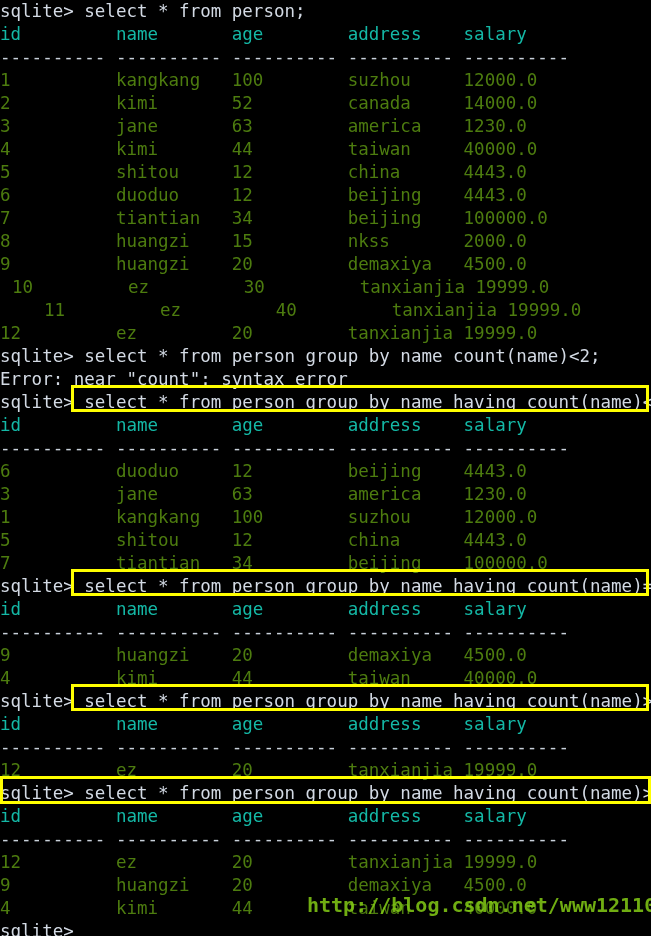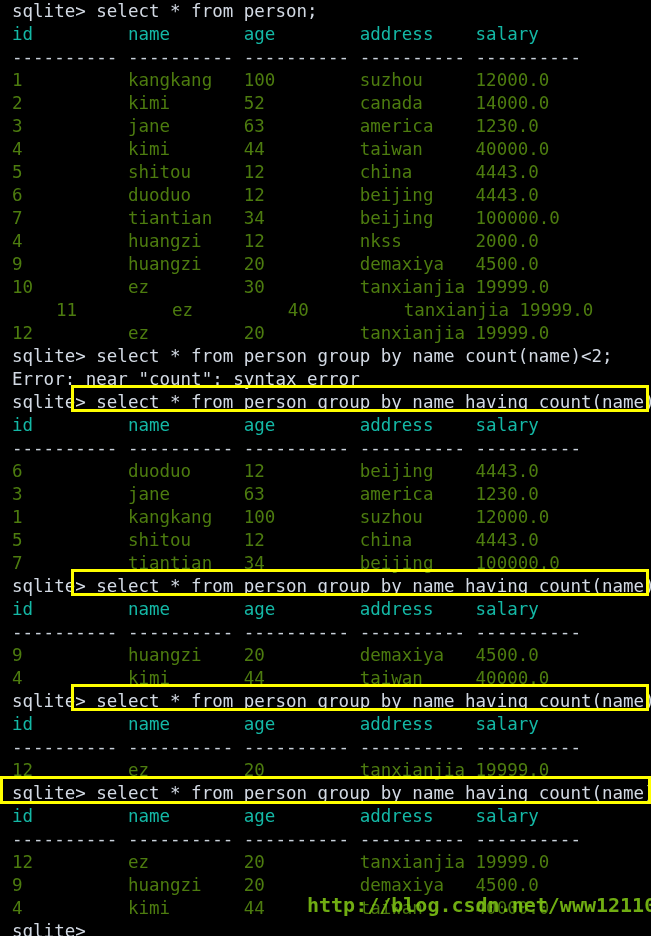--- a/index.html
+++ b/index.html
@@ -20,21 +20,21 @@
     height: 936px;
     background: #000000;
     color: #cfd6e0;
     font-size: 17.5px;
     line-height: 23px;
     letter-spacing: 0px;
     padding: 0;
   }
   .line {
     position: absolute;
-    left: 12px;
+    left: 0;
     height: 23px;
     line-height: 23px;
     white-space: pre;
     font-size: 17.5px;
     color: #d3dae4;
   }
   .line.prompt-line { color: #d3dae4; }
   .line.error-line { color: #d3dae4; }
   .line.sep-line { color: #c9d1db; }
   .line.head-line { color: #14b8a6; }
@@ -66,23 +66,23 @@
       <div class="line prompt-line" style="top: 0px;">sqlite&gt; select * from person;</div>
       <div class="line head-line" style="top: 23px;">id         name       age        address    salary</div>
       <div class="line sep-line" style="top: 46px;">---------- ---------- ---------- ---------- ----------</div>
       <div class="line row-line" style="top: 69px;">1          kangkang   100        suzhou     12000.0</div>
       <div class="line row-line" style="top: 92px;">2          kimi       52         canada     14000.0</div>
       <div class="line row-line" style="top: 115px;">3          jane       63         america    1230.0</div>
       <div class="line row-line" style="top: 138px;">4          kimi       44         taiwan     40000.0</div>
       <div class="line row-line" style="top: 161px;">5          shitou     12         china      4443.0</div>
       <div class="line row-line" style="top: 184px;">6          duoduo     12         beijing    4443.0</div>
       <div class="line row-line" style="top: 207px;">7          tiantian   34         beijing    100000.0</div>
-      <div class="line row-line" style="top: 230px;">4          huangzi    12         nkss       2000.0</div>
+      <div class="line row-line" style="top: 230px;">8          huangzi    15         nkss       2000.0</div>
       <div class="line row-line" style="top: 253px;">9          huangzi    20         demaxiya   4500.0</div>
-      <div class="line row-line" style="top: 276px;">10         ez         30         tanxianjia 19999.0</div>
+      <div class="line row-line" style="top: 276px; padding-left: 12px;">10         ez         30         tanxianjia 19999.0</div>
       <div class="line row-line" style="top: 299px; padding-left: 44px;">11         ez         40         tanxianjia 19999.0</div>
       <div class="line row-line" style="top: 322px;">12         ez         20         tanxianjia 19999.0</div>
       <div class="line prompt-line" style="top: 345px;">sqlite&gt; select * from person group by name count(name)&lt;2;</div>
       <div class="line error-line" style="top: 368px;">Error: near "count": syntax error</div>
       <div class="line prompt-line" style="top: 391px;">sqlite&gt; select * from person group by name having count(name)&lt;2;</div>
       <div class="line head-line" style="top: 414px;">id         name       age        address    salary</div>
       <div class="line sep-line" style="top: 437px;">---------- ---------- ---------- ---------- ----------</div>
       <div class="line row-line" style="top: 460px;">6          duoduo     12         beijing    4443.0</div>
       <div class="line row-line" style="top: 483px;">3          jane       63         america    1230.0</div>
       <div class="line row-line" style="top: 506px;">1          kangkang   100        suzhou     12000.0</div>

